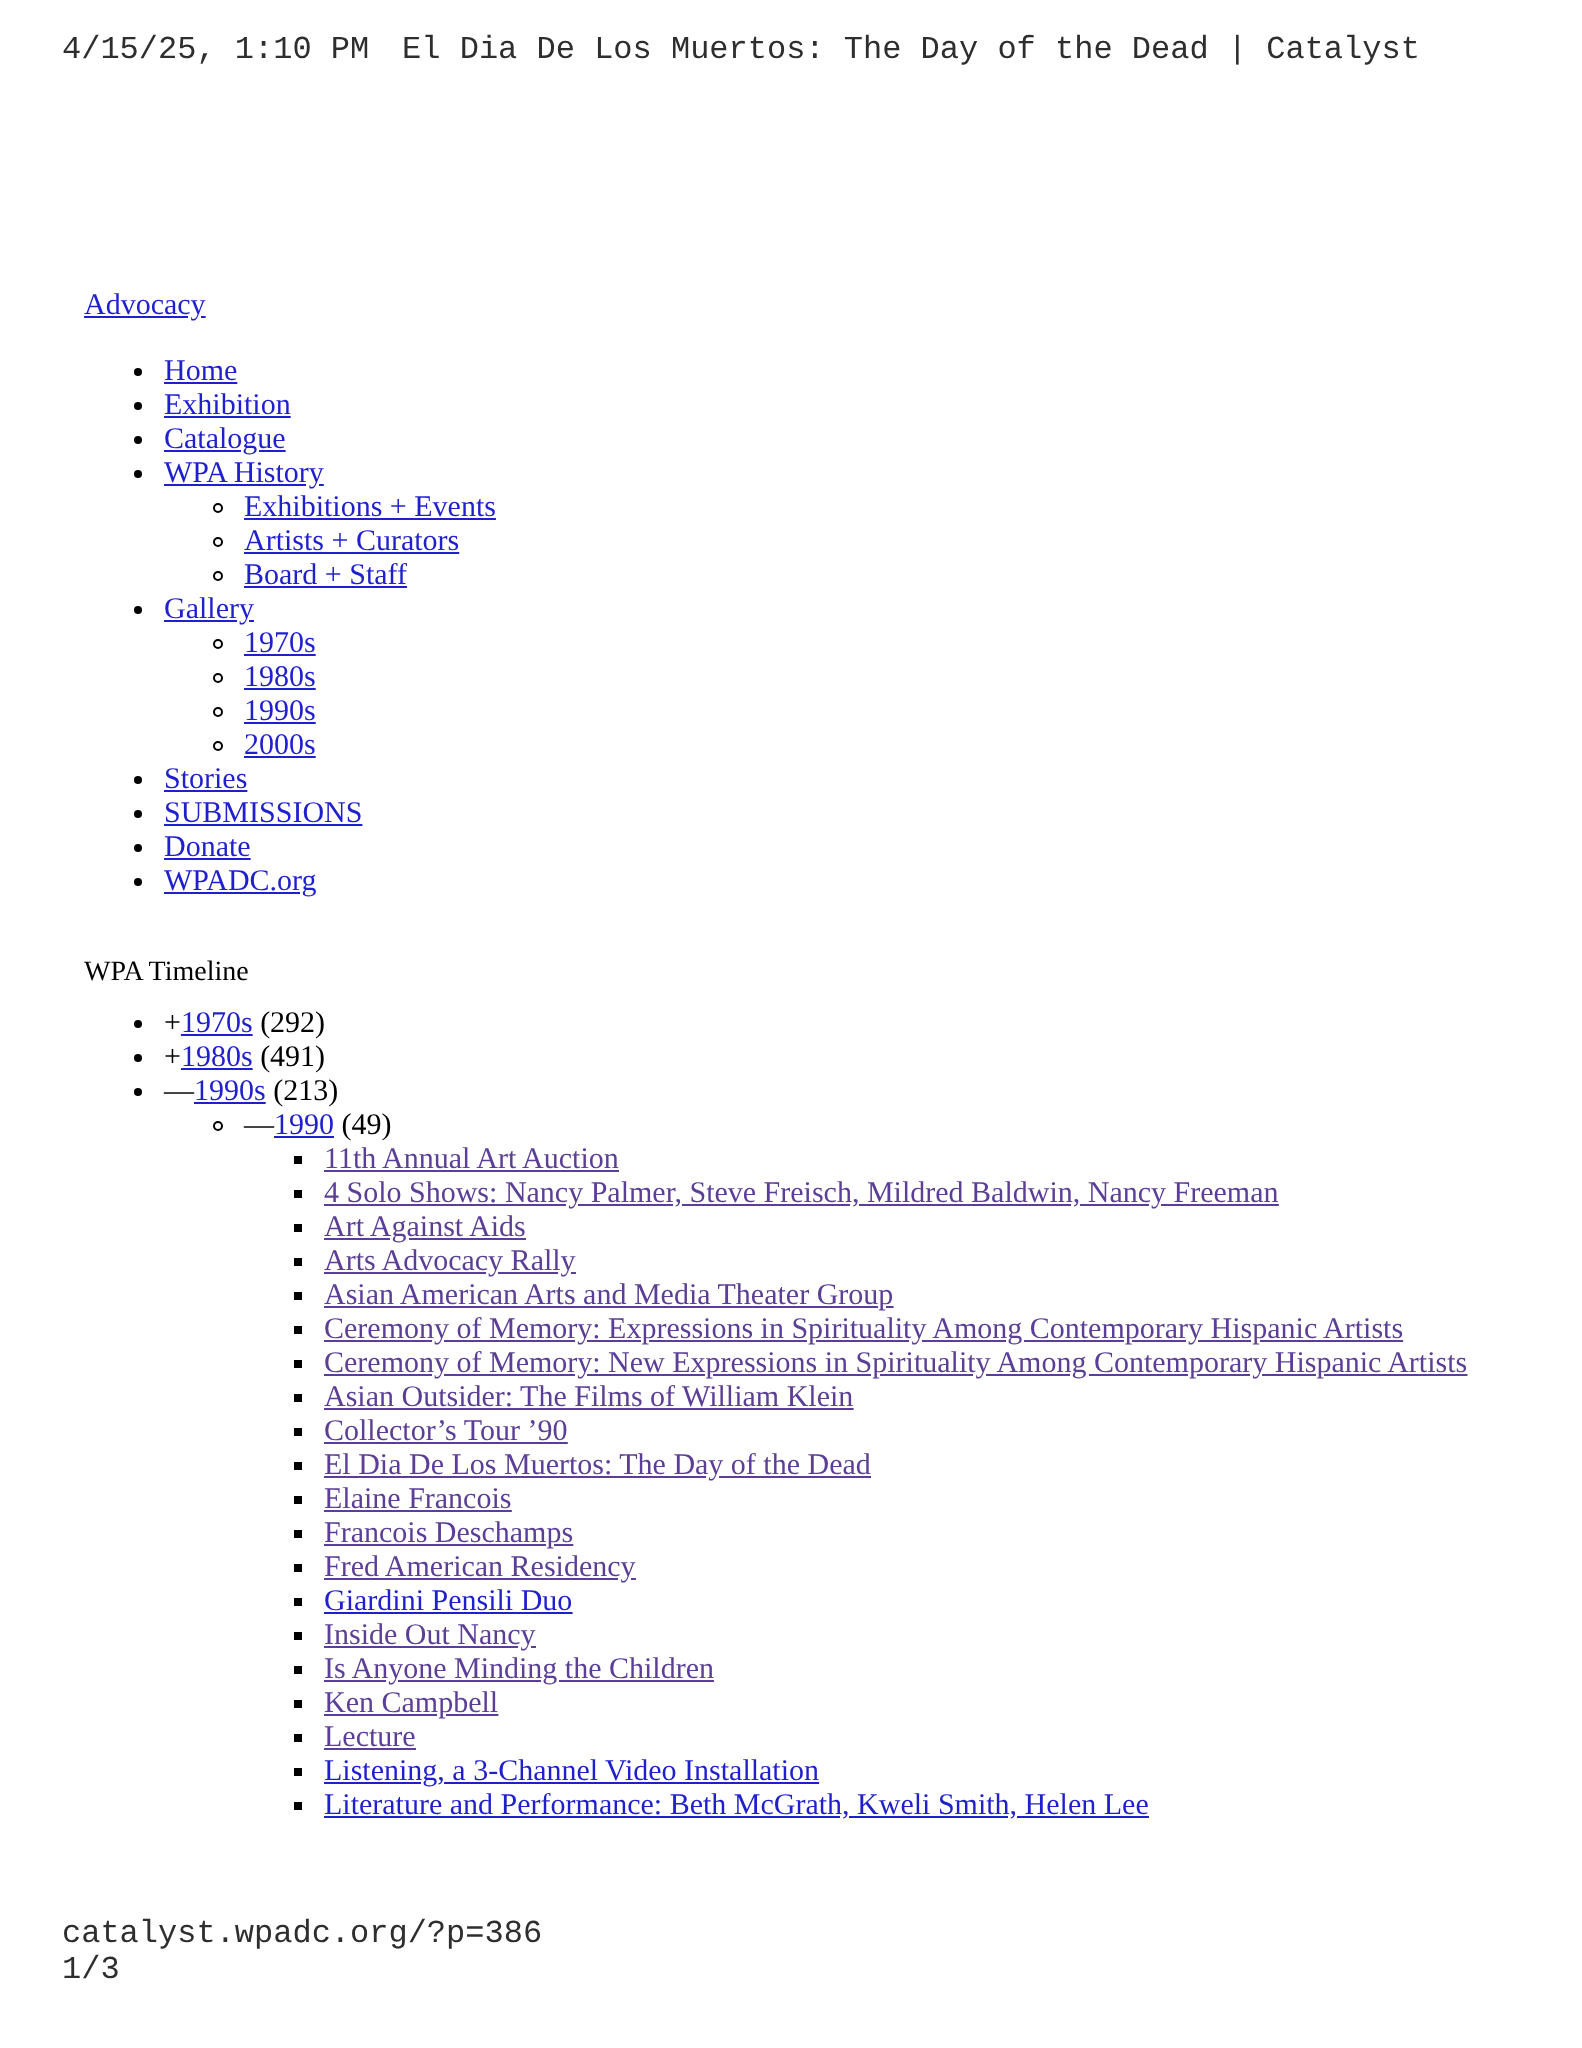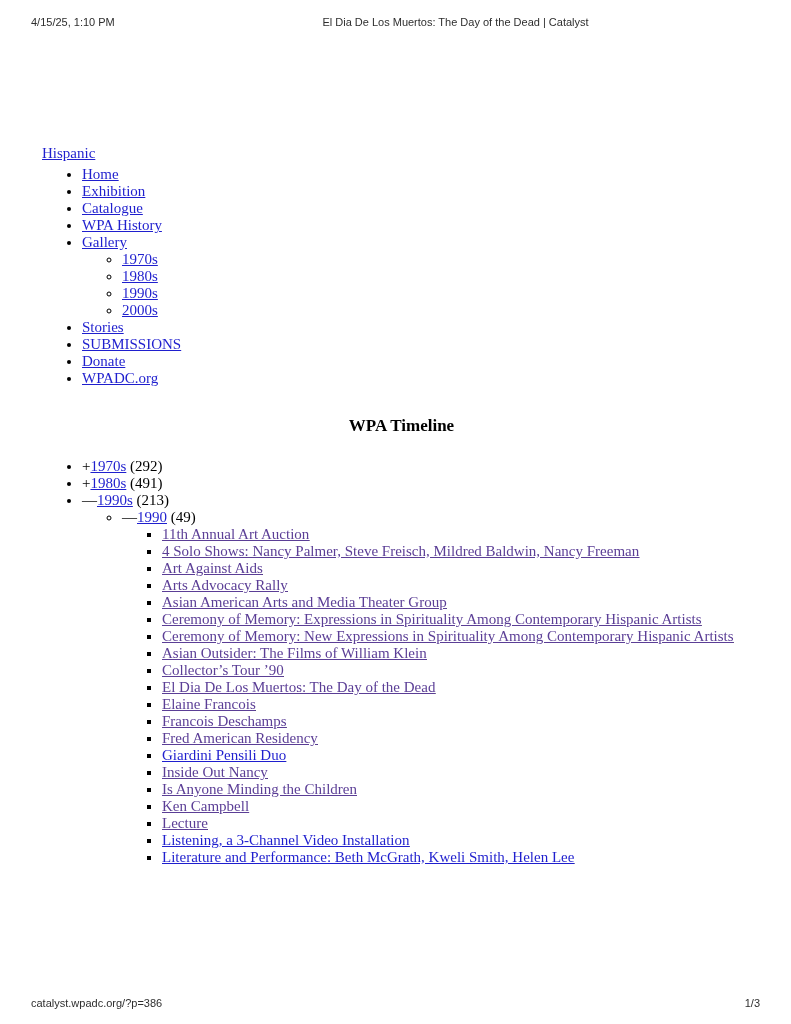--- a/index.html
+++ b/index.html
@@ -12,59 +12,62 @@
   *{box-sizing:border-box;}
   html,body{margin:0;padding:0;}
   body{
     width:791px;height:1024px;overflow:hidden;position:relative;
     background:var(--bg);color:var(--text);
     font-family:"Liberation Serif", serif;font-size:15px;
   }
   
   .print-header,.print-footer{
     position:absolute;left:31px;right:31px;
-    font-family:Liberation Sans, sans-serif;font-size:11px;color:var(--meta);
+    font-family:Liberation Mono, monospace;font-size:16px;color:var(--meta);
   }
   .print-header{top:16px;height:16px;}
   .ph-date{position:absolute;left:0;top:0;white-space:nowrap;}
   .ph-title{position:absolute;left:120px;right:0;top:0;text-align:center;white-space:nowrap;}
-  .print-footer{bottom:15px;display:flex;justify-content:space-between;}
+  .print-footer{bottom:30px;display:flex;justify-content:center;flex-direction:column;}
   
   .content{position:absolute;top:145px;left:42px;right:30px;}
   a{text-decoration:underline;cursor:pointer;}
   .link-blue{color:var(--link-blue);}
   .link-visited{color:var(--link-visited);}
   ul{margin:0;padding-left:40px;}
-  ul.lvl1{margin-top:4px;list-style:disc;}
+  ul.lvl1{margin-top:16px;list-style:disc;}
   ul.lvl2{list-style:circle;}
   ul.lvl3{list-style:square;text-decoration:underline;}
   li{line-height:17px;}
   #timeline-heading{
-    font-size:17px;font-weight:bold;margin:29px 0 0 0;
+    font-size:14px;font-weight:normal;margin:29px 0 0 0;
     font-family:"Liberation Serif", serif;
-    text-align:center;
   }
-  #timeline.lvl1{margin-top:22px;}
+  #timeline.lvl1{margin-top:9px;}
   .prefix{color:var(--text);}
 </style>
 </head>
 <body>
 
 <div class="print-header">
   <span class="ph-date">4/15/25, 1:10 PM</span>
   <span class="ph-title">El Dia De Los Muertos: The Day of the Dead | Catalyst</span>
 </div>
 
 <div class="content">
-  <a class="brand link-blue">Hispanic</a>
+  <a class="brand link-blue">Advocacy</a>
   <ul id="nav" class="lvl1">
       <li><a class="link-blue">Home</a></li>
       <li><a class="link-blue">Exhibition</a></li>
       <li><a class="link-blue">Catalogue</a></li>
-      <li><a class="link-blue">WPA History</a></li>
+      <li><a class="link-blue">WPA History</a><ul class="lvl2">
+          <li><a class="link-blue">Exhibitions + Events</a></li>
+          <li><a class="link-blue">Artists + Curators</a></li>
+          <li><a class="link-blue">Board + Staff</a></li>
+        </ul></li>
       <li><a class="link-blue">Gallery</a><ul class="lvl2">
           <li><a class="link-blue">1970s</a></li>
           <li><a class="link-blue">1980s</a></li>
           <li><a class="link-blue">1990s</a></li>
           <li><a class="link-blue">2000s</a></li>
         </ul></li>
       <li><a class="link-blue">Stories</a></li>
       <li><a class="link-blue">SUBMISSIONS</a></li>
       <li><a class="link-blue">Donate</a></li>
       <li><a class="link-blue">WPADC.org</a></li>

